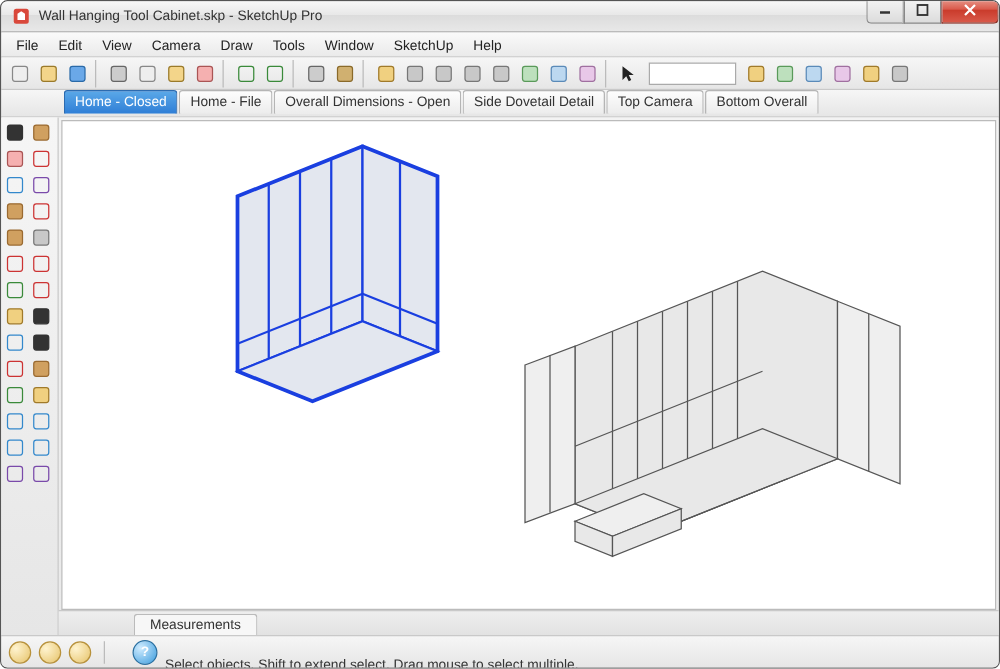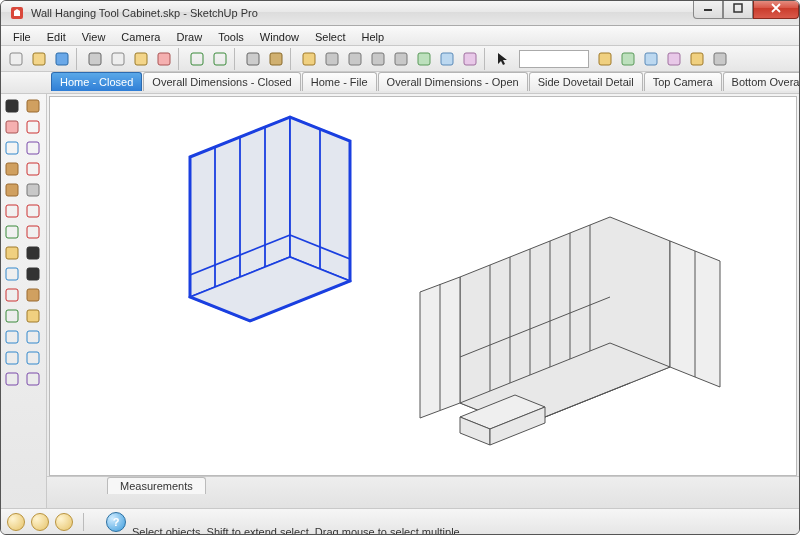--- a/index.html
+++ b/index.html
@@ -26,21 +26,21 @@
 .scenetab { padding:3px 8px; color:#333; border:1px solid #b5b5b5; border-bottom:none; background:linear-gradient(#fdfdfd,#ececec); border-radius:3px 3px 0 0; margin-right:1px; }
 .scenetab.active { background:linear-gradient(#5aa8e8,#2f7ed6); color:#fff; border-color:#2c6bb0; }
 
 .body { flex:1; display:flex; min-height:0; background:linear-gradient(#f3f3f3,#e9e9e9); }
 .side-tools { width:46px; background:linear-gradient(#f6f6f6,#e6e6e6); border-right:1px solid #c9c9c9; display:flex; flex-wrap:wrap; align-content:flex-start; padding:2px 1px; gap:1px; }
 .side-tools .tbtn { width:20px; height:20px; }
 
 .viewport { flex:1; position:relative; background:#fff; border:1px solid #bbb; margin:2px 2px 0 2px; overflow:hidden; }
 .viewport svg { position:absolute; top:0; left:0; }
 
-.tabstrip { height:32px; display:flex; align-items:flex-start; padding-left:60px; background:linear-gradient(#eee,#e2e2e2); border-top:1px solid #c9c9c9; }
+.tabstrip { height:20px; display:flex; align-items:flex-end; padding-left:60px; background:linear-gradient(#eee,#e2e2e2); border-top:1px solid #c9c9c9; }
 .sheettab { padding:2px 12px; background:#f7f7f7; border:1px solid #bbb; border-bottom:none; border-radius:3px 3px 0 0; color:#333; }
 
 .statusbar { height:26px; background:linear-gradient(#f6f6f6,#e6e6e6); border-top:1px solid #c9c9c9; display:flex; align-items:center; padding:0 6px; gap:6px; }
 .statusbar .coin { width:18px; height:18px; border-radius:50%; background:radial-gradient(circle at 30% 30%,#fff4d0,#e6c36a); border:1px solid #b8923c; }
 .statusbar .help { width:20px; height:20px; border-radius:50%; background:radial-gradient(circle at 30% 30%,#d0ecff,#3b9bdc); border:1px solid #2a6fa0; color:#fff; font-weight:bold; display:flex; align-items:center; justify-content:center; margin-left:12px; }
 .statusbar .msg { color:#333;margin-top:20px; }
 </style>
 </head>
 <body>
 
@@ -72,21 +72,21 @@
   </div>
 
   <div class="menubar" id="menubar">
       <span class="menuitem">File</span>
       <span class="menuitem">Edit</span>
       <span class="menuitem">View</span>
       <span class="menuitem">Camera</span>
       <span class="menuitem">Draw</span>
       <span class="menuitem">Tools</span>
       <span class="menuitem">Window</span>
-      <span class="menuitem">Select</span>
+      <span class="menuitem">SketchUp</span>
       <span class="menuitem">Help</span>
     </div>
 
   <div class="toolbar" id="toolbar">
       <div class="tbtn">
         <svg width="16" height="16" viewBox="0 0 16 16">
           <rect x="2" y="2" width="12" height="12" rx="2" fill="#eee" stroke="#888"></rect>
         </svg>
       </div>
       <div class="tbtn">
@@ -217,21 +217,20 @@
       </div>
       <div class="tbtn">
         <svg width="16" height="16" viewBox="0 0 16 16">
           <rect x="2" y="2" width="12" height="12" rx="2" fill="#c8c8c8" stroke="#777"></rect>
         </svg>
       </div>
     </div>
 
   <div class="scenebar" id="scenebar">
       <div class="scenetab active">Home - Closed</div>
-      <div class="scenetab">Overall Dimensions - Closed</div>
       <div class="scenetab">Home - File</div>
       <div class="scenetab">Overall Dimensions - Open</div>
       <div class="scenetab">Side Dovetail Detail</div>
       <div class="scenetab">Top Camera</div>
       <div class="scenetab">Bottom Overall</div>
     </div>
 
   <div class="body">
     <div class="side-tools" id="sidetools">
         <div class="tbtn">

